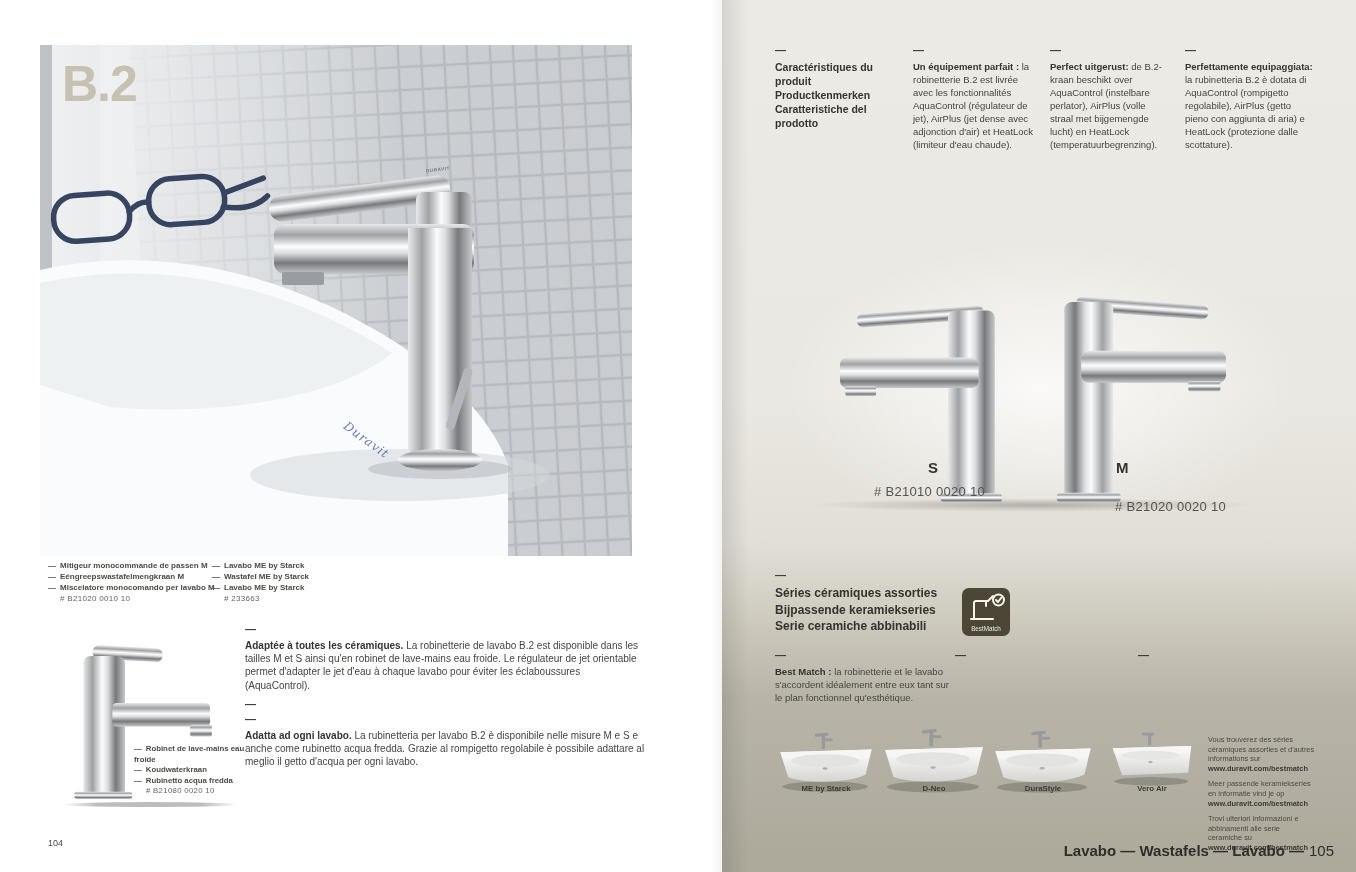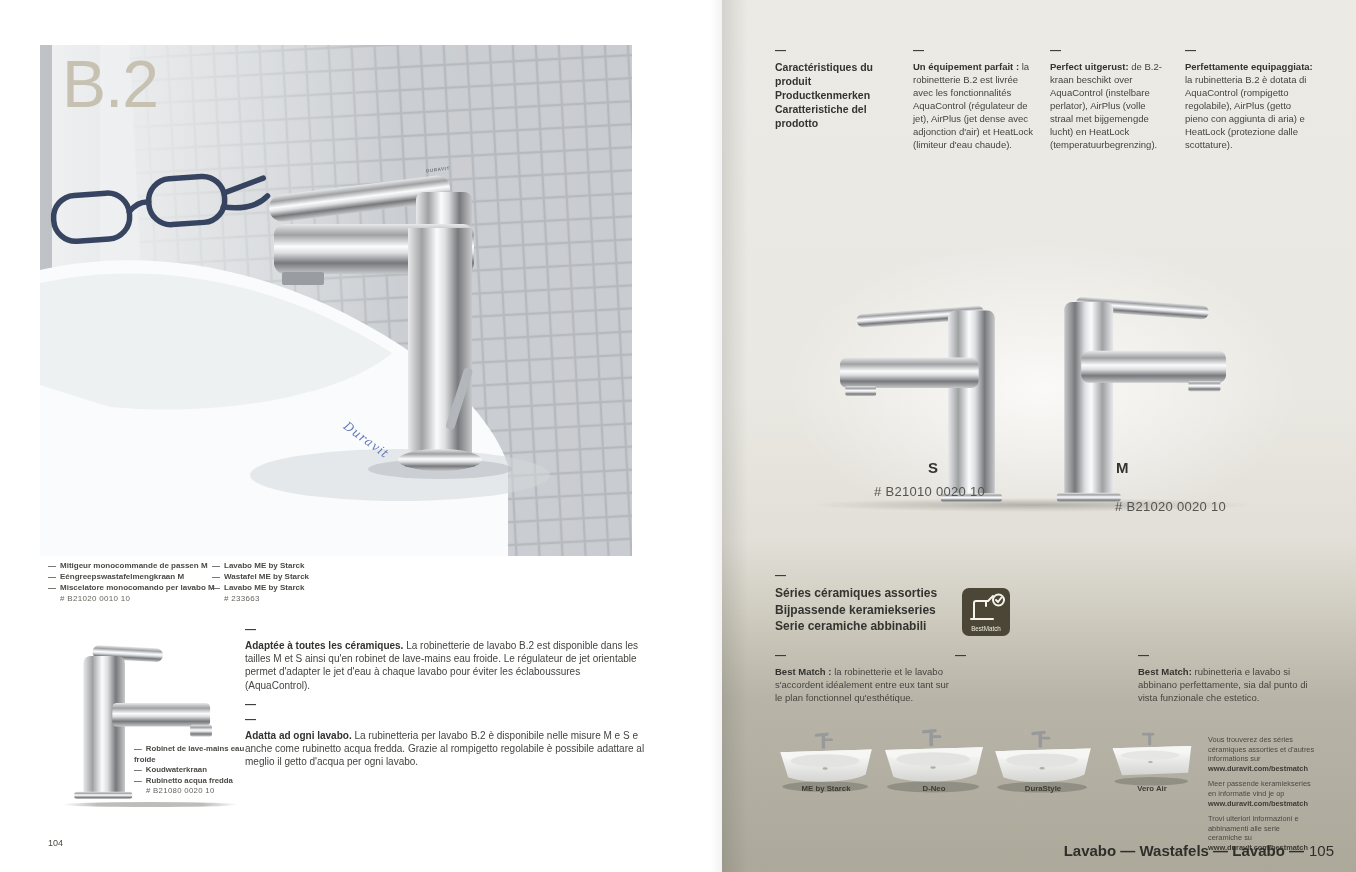--- a/index.html
+++ b/index.html
@@ -17,21 +17,21 @@
     background:linear-gradient(180deg,#ECEAE5 0%,#EAE8E2 45%,#E2DFD8 62%,#CBC8BB 72%,#B8B5A8 80%,#B2AFA2 90%,#ACA99B 100%);}
   .page-right::before{content:"";position:absolute;left:0;top:0;width:26px;height:100%;
     background:linear-gradient(90deg,rgba(0,0,0,0.10),rgba(0,0,0,0));}
   
   .dash{display:block;font-weight:700;color:#3a3935;font-size:11px;line-height:10px;margin:0 0 5px 0;}
   .lead{font-weight:700;color:#343330;}
   p{margin:0;}
   
   .photo{position:absolute;left:40px;top:45px;width:592px;height:511px;overflow:hidden;}
   .photo-svg{position:absolute;left:0;top:0;width:592px;height:511px;}
-  .series-label{position:absolute;left:22px;top:2px;font-size:66px;line-height:74px;font-weight:400;
+  .series-label{position:absolute;left:22px;top:2px;font-size:50px;line-height:74px;font-weight:700;
     letter-spacing:-1px;color:#C7C1B2;}
   .signature{position:absolute;left:300px;top:388px;font-family:"DejaVu Serif",serif;font-style:italic;
     font-size:12px;color:#4059A8;opacity:.8;transform:rotate(36deg);letter-spacing:1px;}
   .brand-mark{position:absolute;left:386px;top:122px;font-size:4.5px;letter-spacing:.6px;color:#6f7478;
     transform:rotate(-7deg);font-weight:700;}
   
   .cap-col{position:absolute;font-size:8px;line-height:11px;}
   .cap-line{white-space:nowrap;}
   .cdash{font-weight:700;color:#4b4a45;margin-right:4px;}
   .ctext{font-weight:700;color:#4b4a45;}
@@ -315,21 +315,20 @@
 
   <div class="bmcol bm-a">
     <span class="dash">—</span>
     <p><b class="lead">Best Match :</b> <span>la robinetterie et le lavabo s'accordent idéalement entre eux tant sur le plan fonctionnel qu'esthétique.</span></p>
   </div>
   <div class="bmcol bm-b">
     <span class="dash">—</span>
   </div>
   <div class="bmcol bm-c">
     <span class="dash">—</span>
-    <p><b class="lead">Best Match:</b> <span>rubinetteria e lavabo si abbinano perfettamente, sia dal punto di vista funzionale che estetico.</span></p>
   </div>
 
   <svg class="sink sink-0" viewBox="0 0 130 80">
       <use href="#sym-sink"></use>
     </svg>
   <svg class="sink sink-1" viewBox="0 0 130 80">
       <use href="#sym-sink"></use>
     </svg>
   <svg class="sink sink-2" viewBox="0 0 130 80">
       <use href="#sym-sink"></use>

